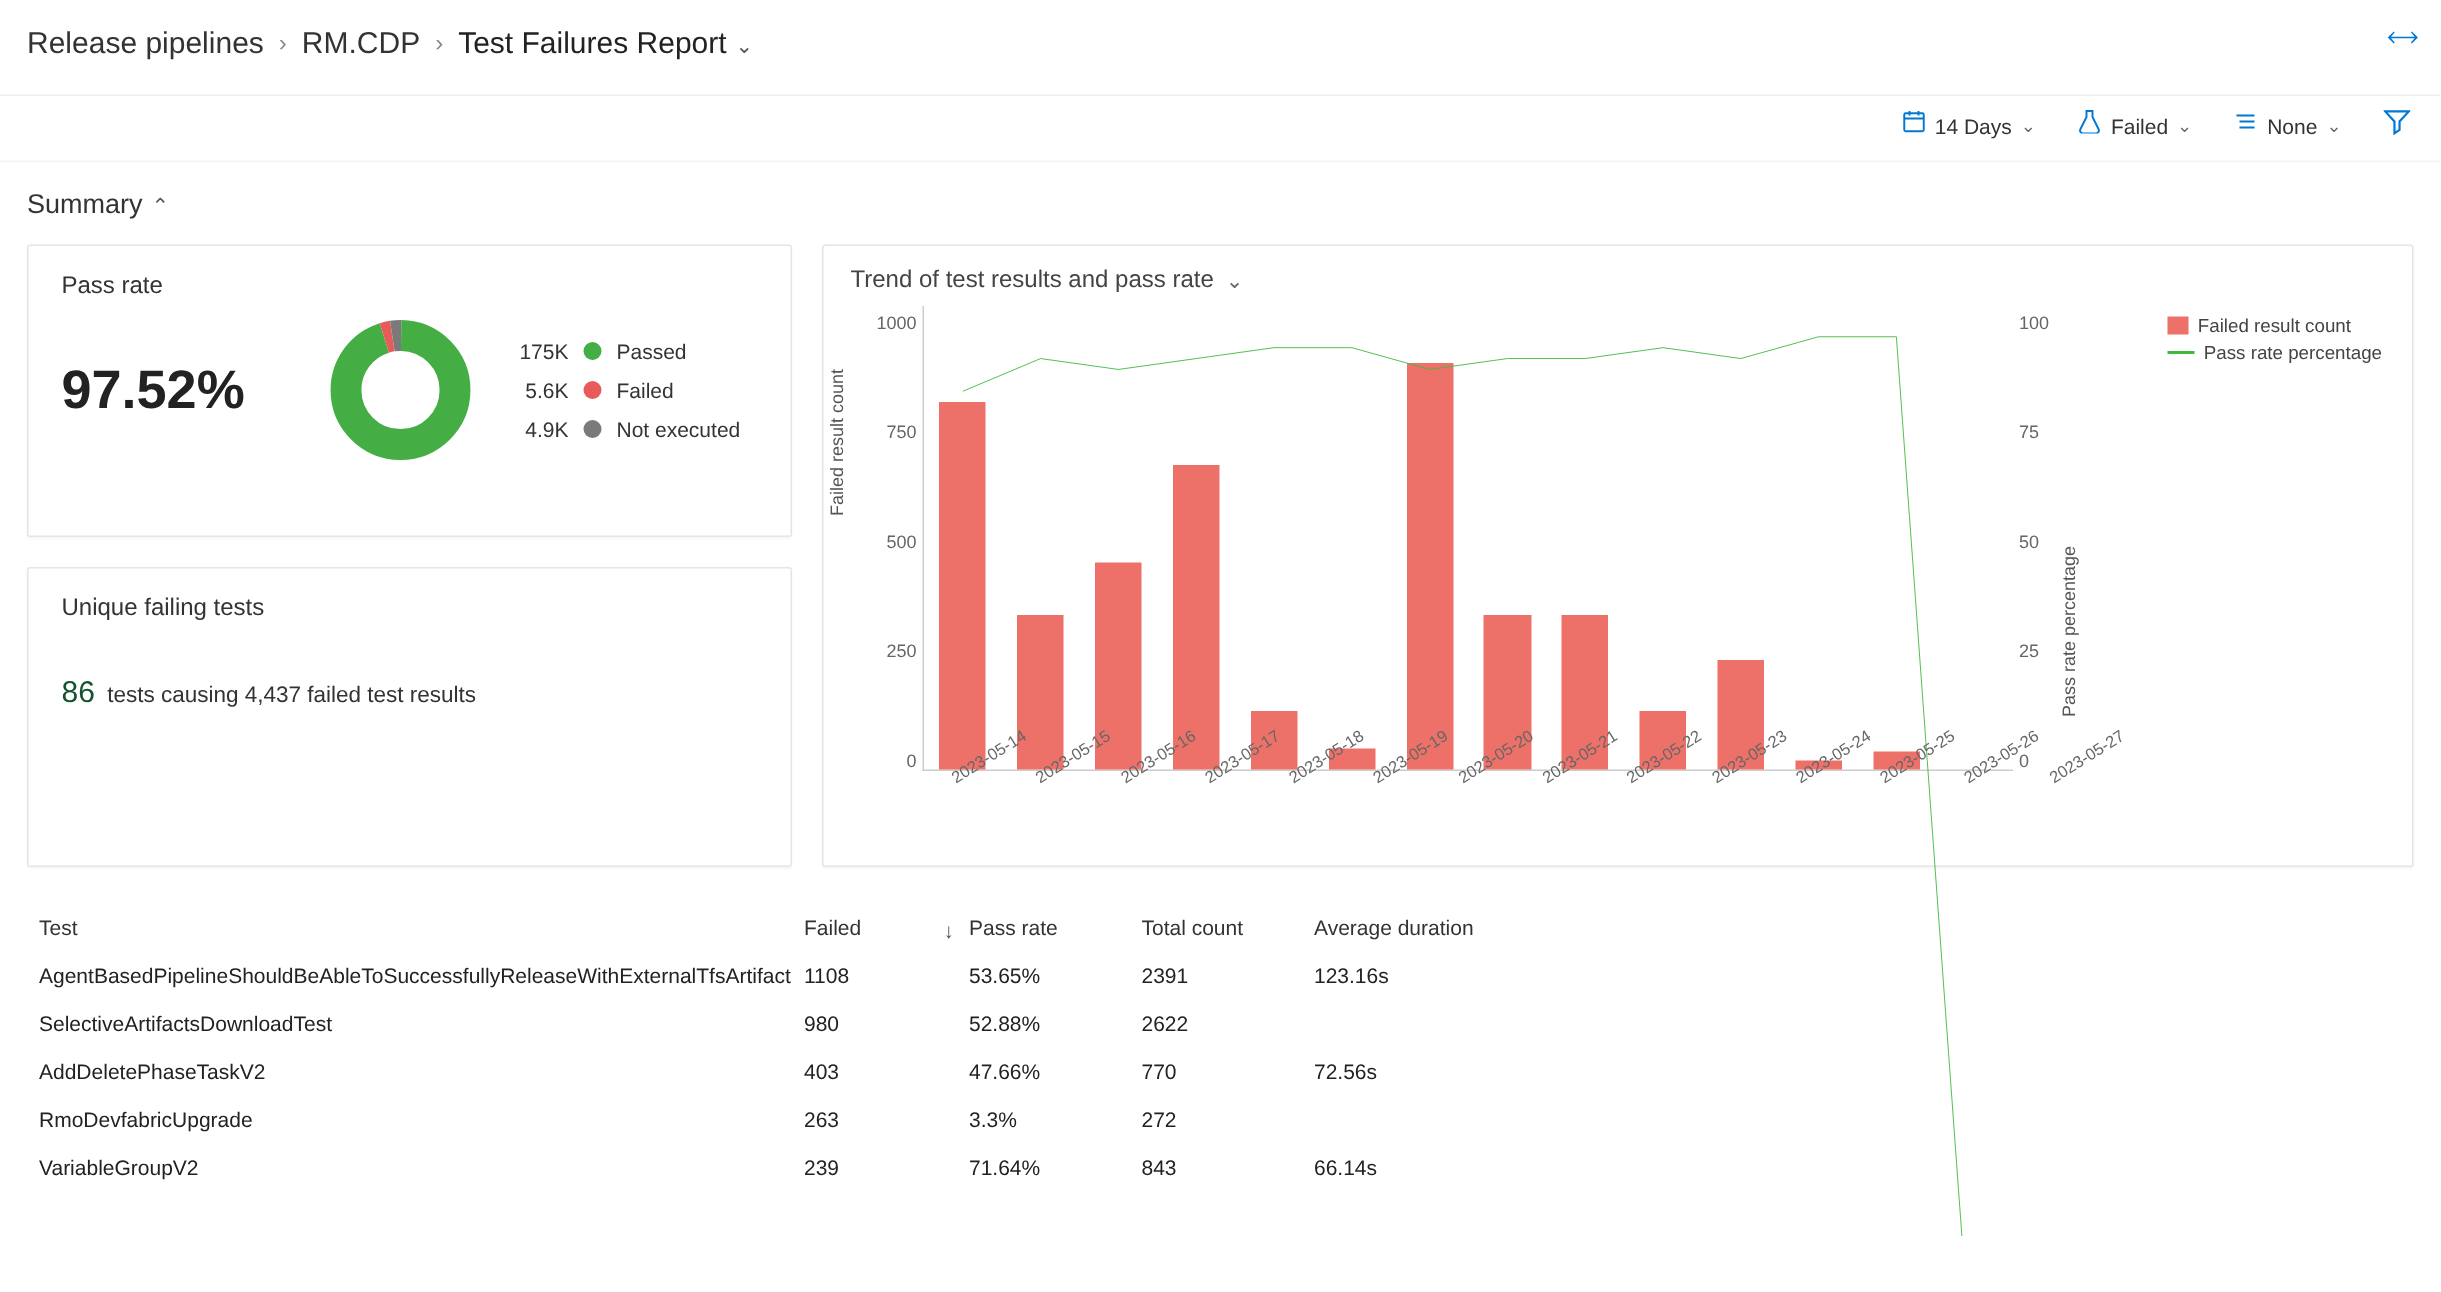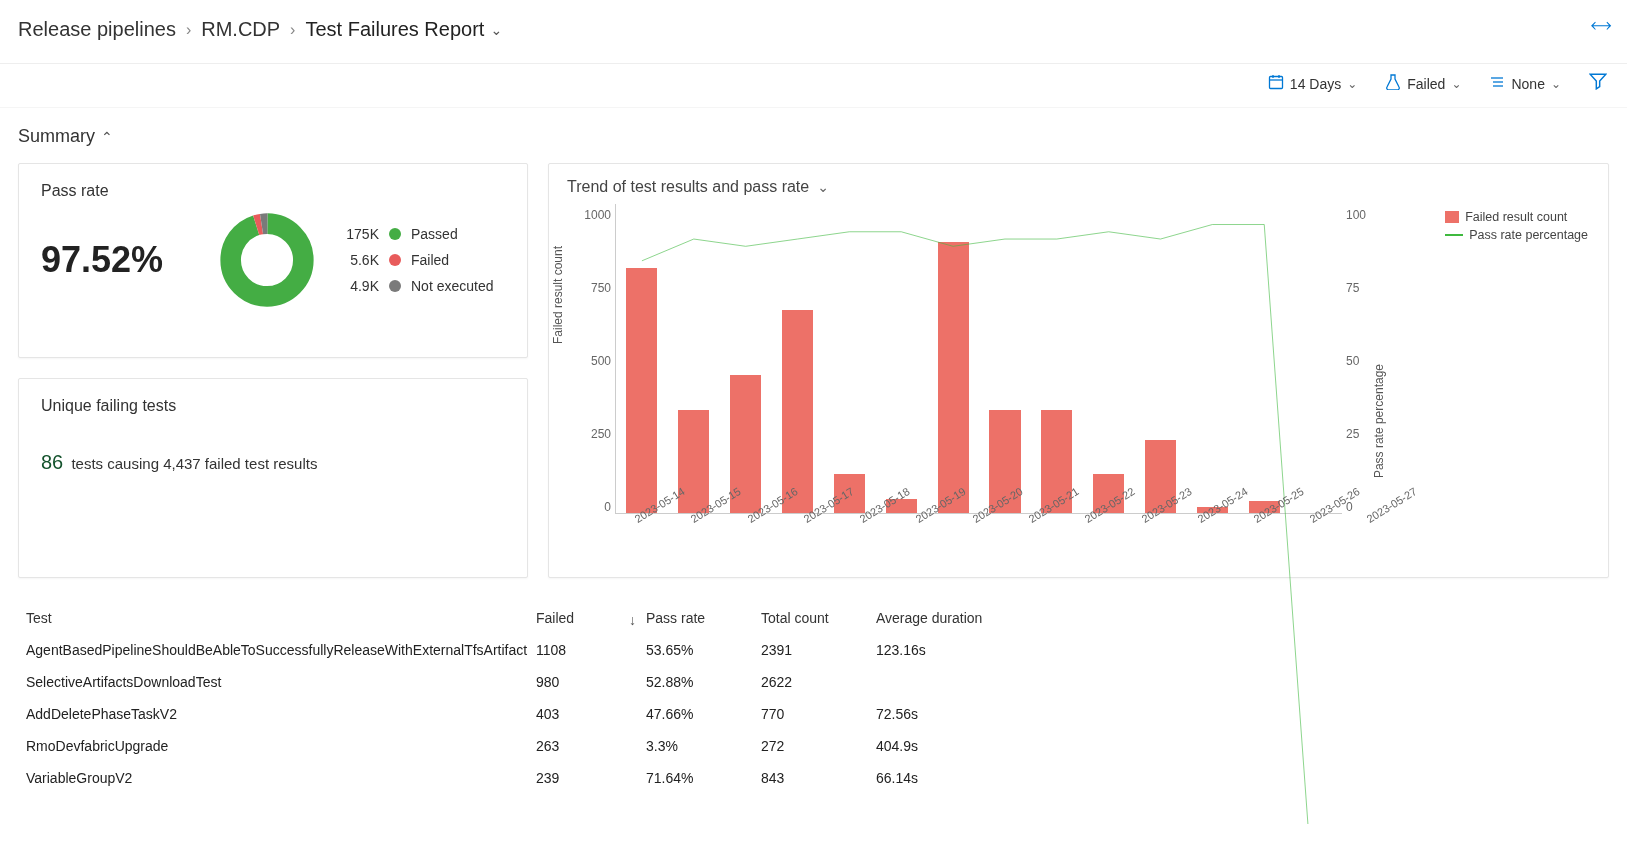--- a/index.html
+++ b/index.html
@@ -363,21 +363,20 @@
           <div class="col-failed">403</div>
           <div class="col-pass">47.66%</div>
           <div class="col-total">770</div>
           <div class="col-dur">72.56s</div>
         </div>
         <div class="grid-row">
           <div class="col-test">RmoDevfabricUpgrade</div>
           <div class="col-failed">263</div>
           <div class="col-pass">3.3%</div>
           <div class="col-total">272</div>
-          <div class="col-dur">404.9s</div>
         </div>
         <div class="grid-row">
           <div class="col-test">VariableGroupV2</div>
           <div class="col-failed">239</div>
           <div class="col-pass">71.64%</div>
           <div class="col-total">843</div>
           <div class="col-dur">66.14s</div>
         </div>
       </div>
   </div>

